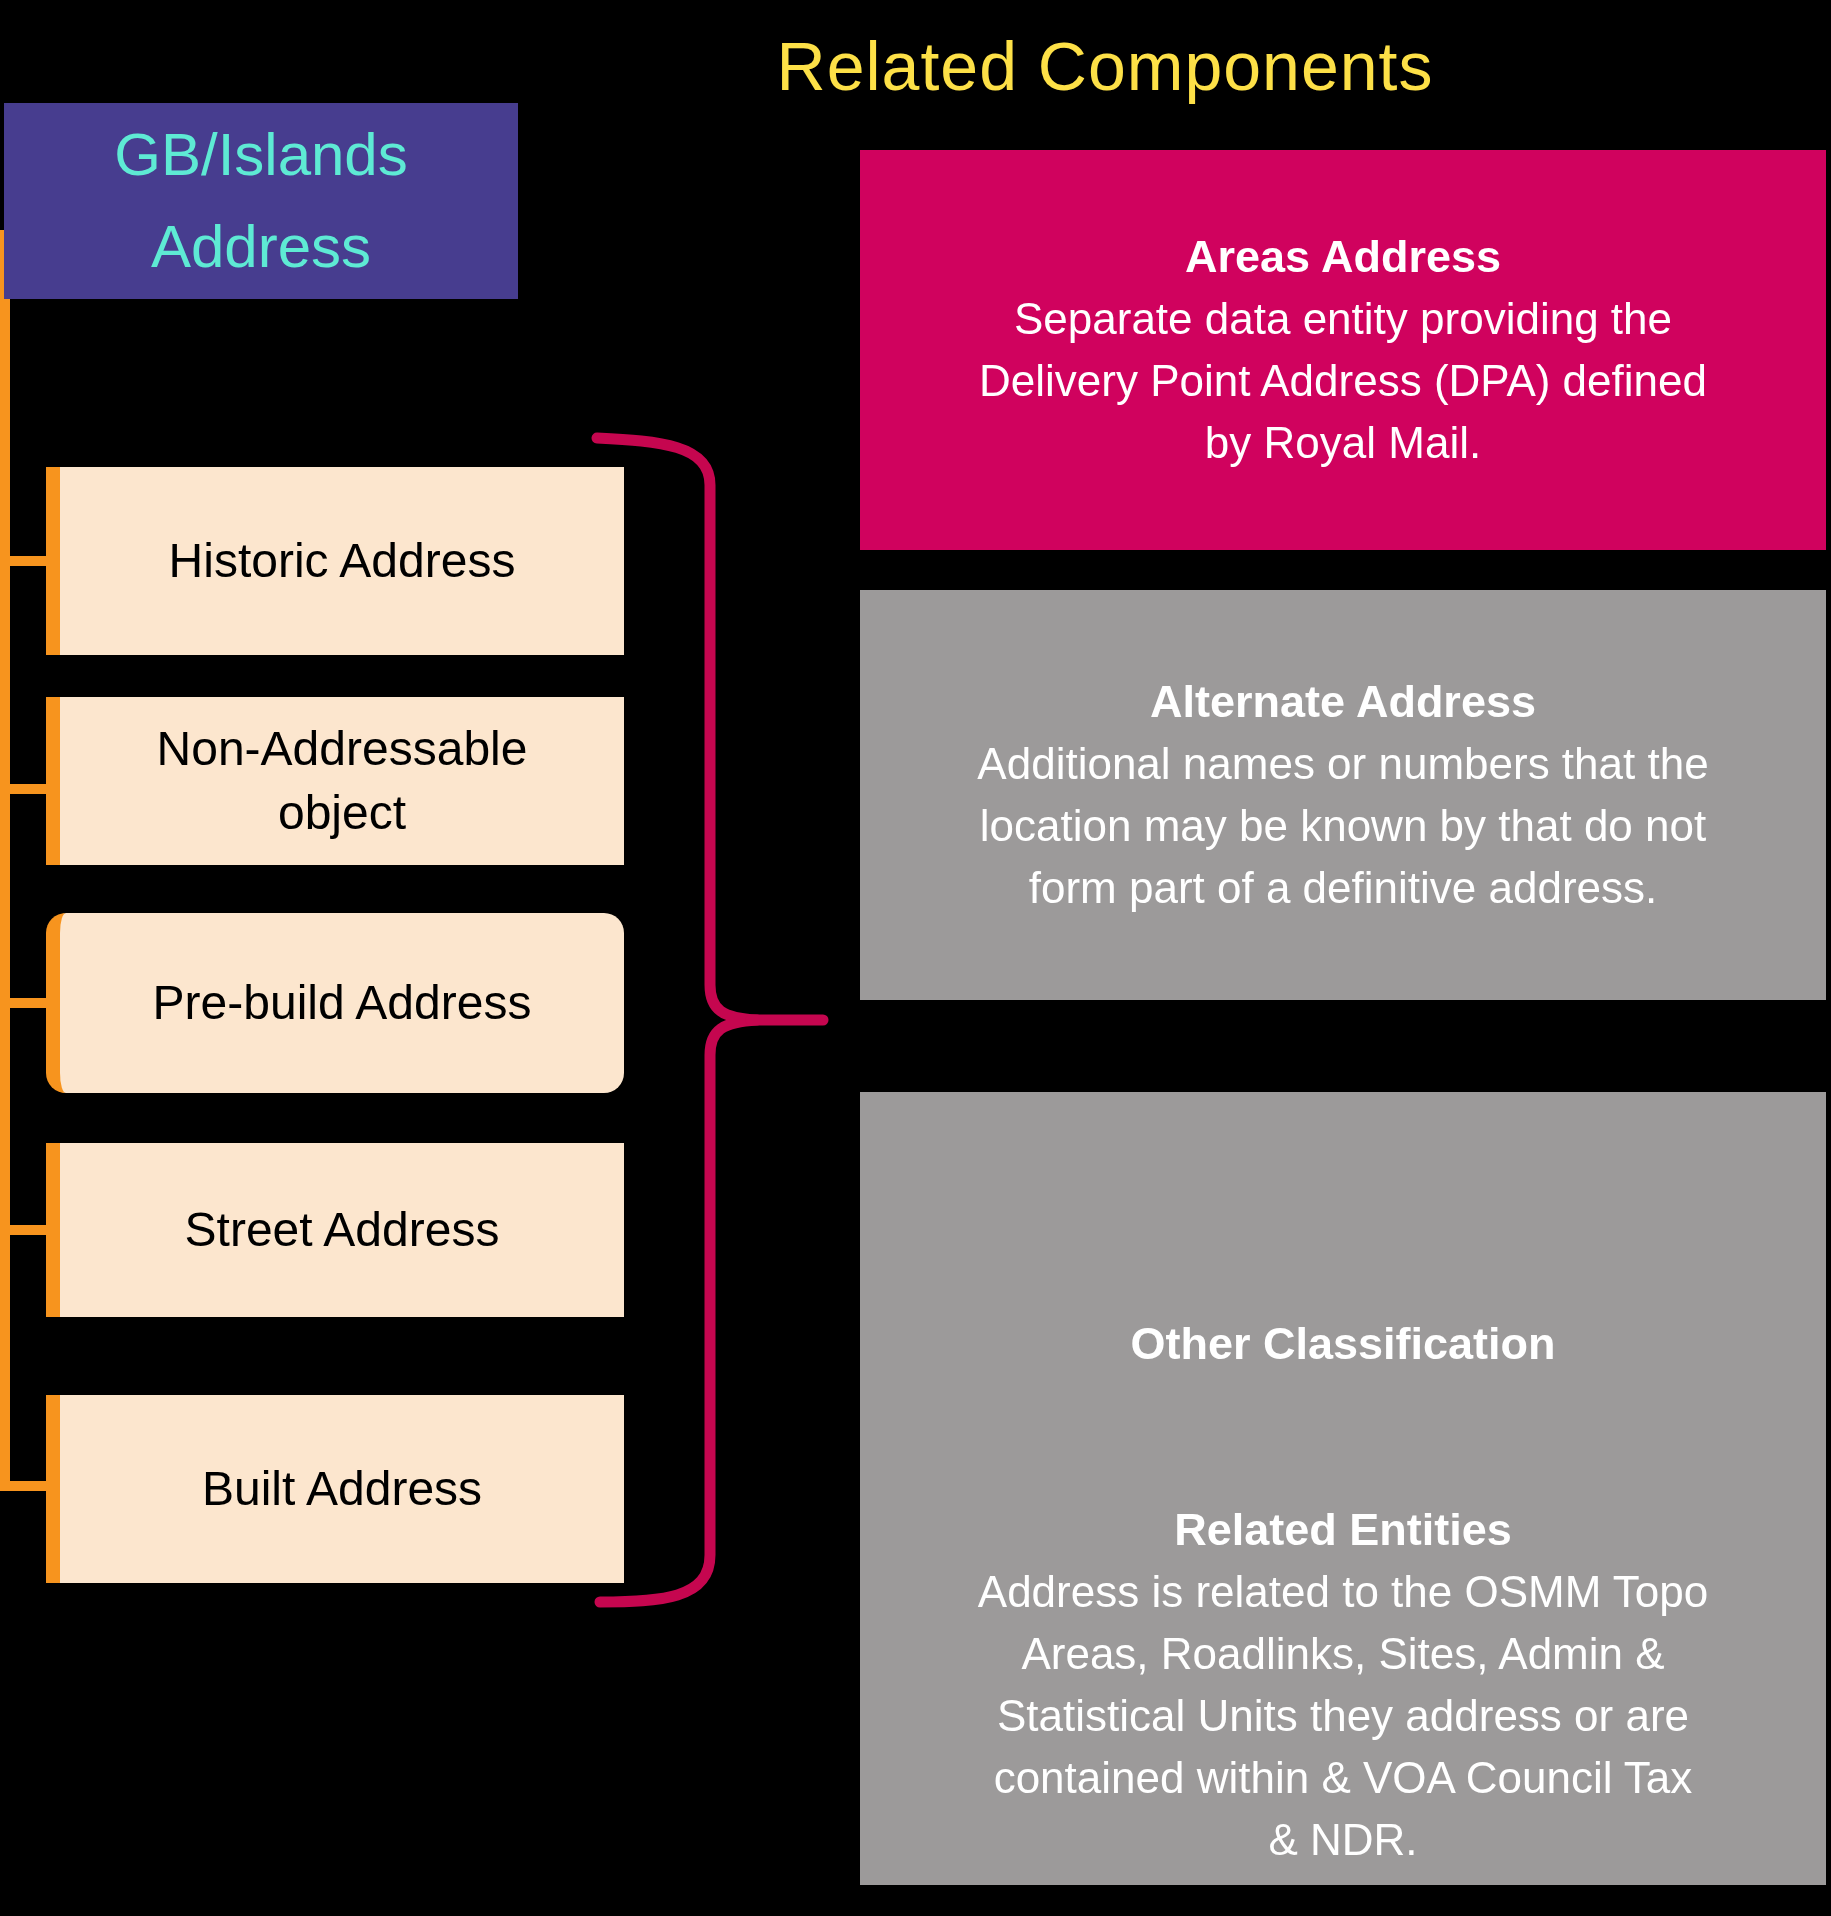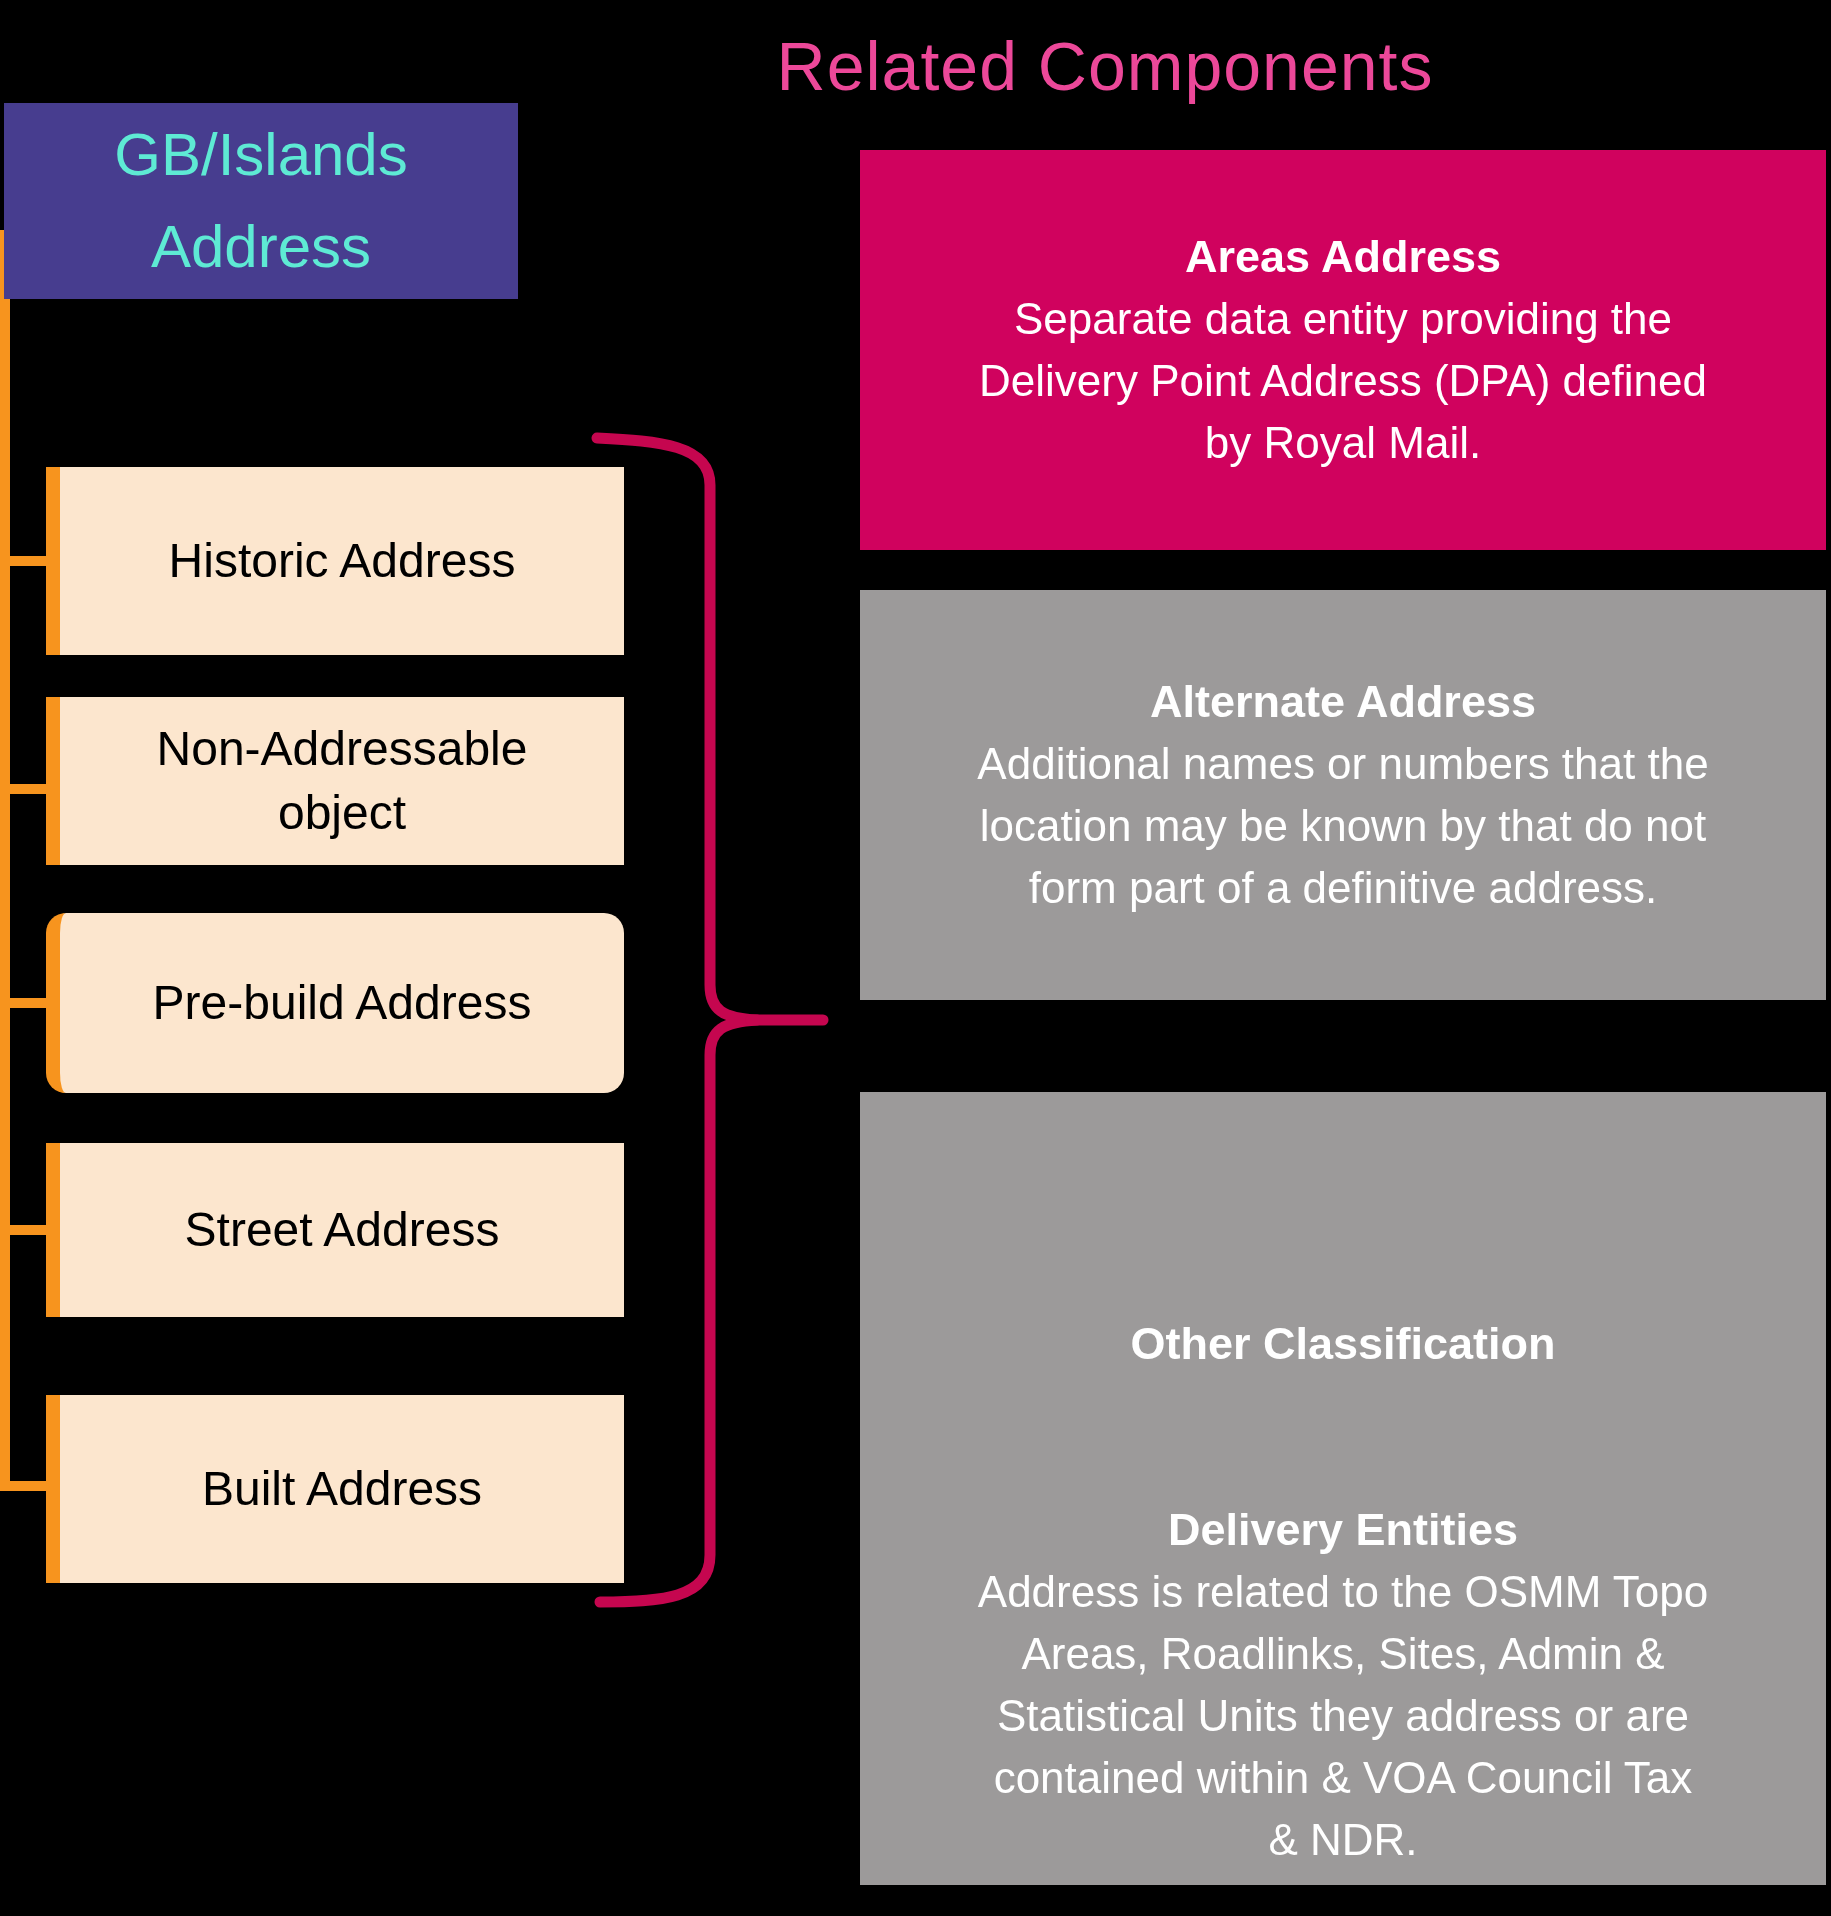--- a/index.html
+++ b/index.html
@@ -18,21 +18,21 @@
 
   
   .page-title {
     position: absolute;
     left: 690px;
     top: 28px;
     width: 830px;
     text-align: center;
     font-size: 68px;
     line-height: 76px;
-    color: #ec4899;
+    color: #fde047;
     letter-spacing: 1px;
   }
 
   
   .header-purple {
     position: absolute;
     left: 4px;
     top: 103px;
     width: 514px;
     height: 196px;
@@ -186,21 +186,21 @@
     <div class="comp-desc">Additional names or numbers that the
 location may be known by that do not
 form part of a definitive address.</div>
   </div>
 
   <div class="comp gray p3">
     <div class="comp-title">Other Classification</div>
   </div>
 
   <div class="comp gray p4">
-    <div class="comp-title">Delivery Entities</div>
+    <div class="comp-title">Related Entities</div>
     <div class="comp-desc">Address is related to the OSMM Topo
 Areas, Roadlinks, Sites, Admin &amp;
 Statistical Units they address or are
 contained within &amp; VOA Council Tax
 &amp; NDR.</div>
   </div>
 
 </div>
 
 </body></html>

